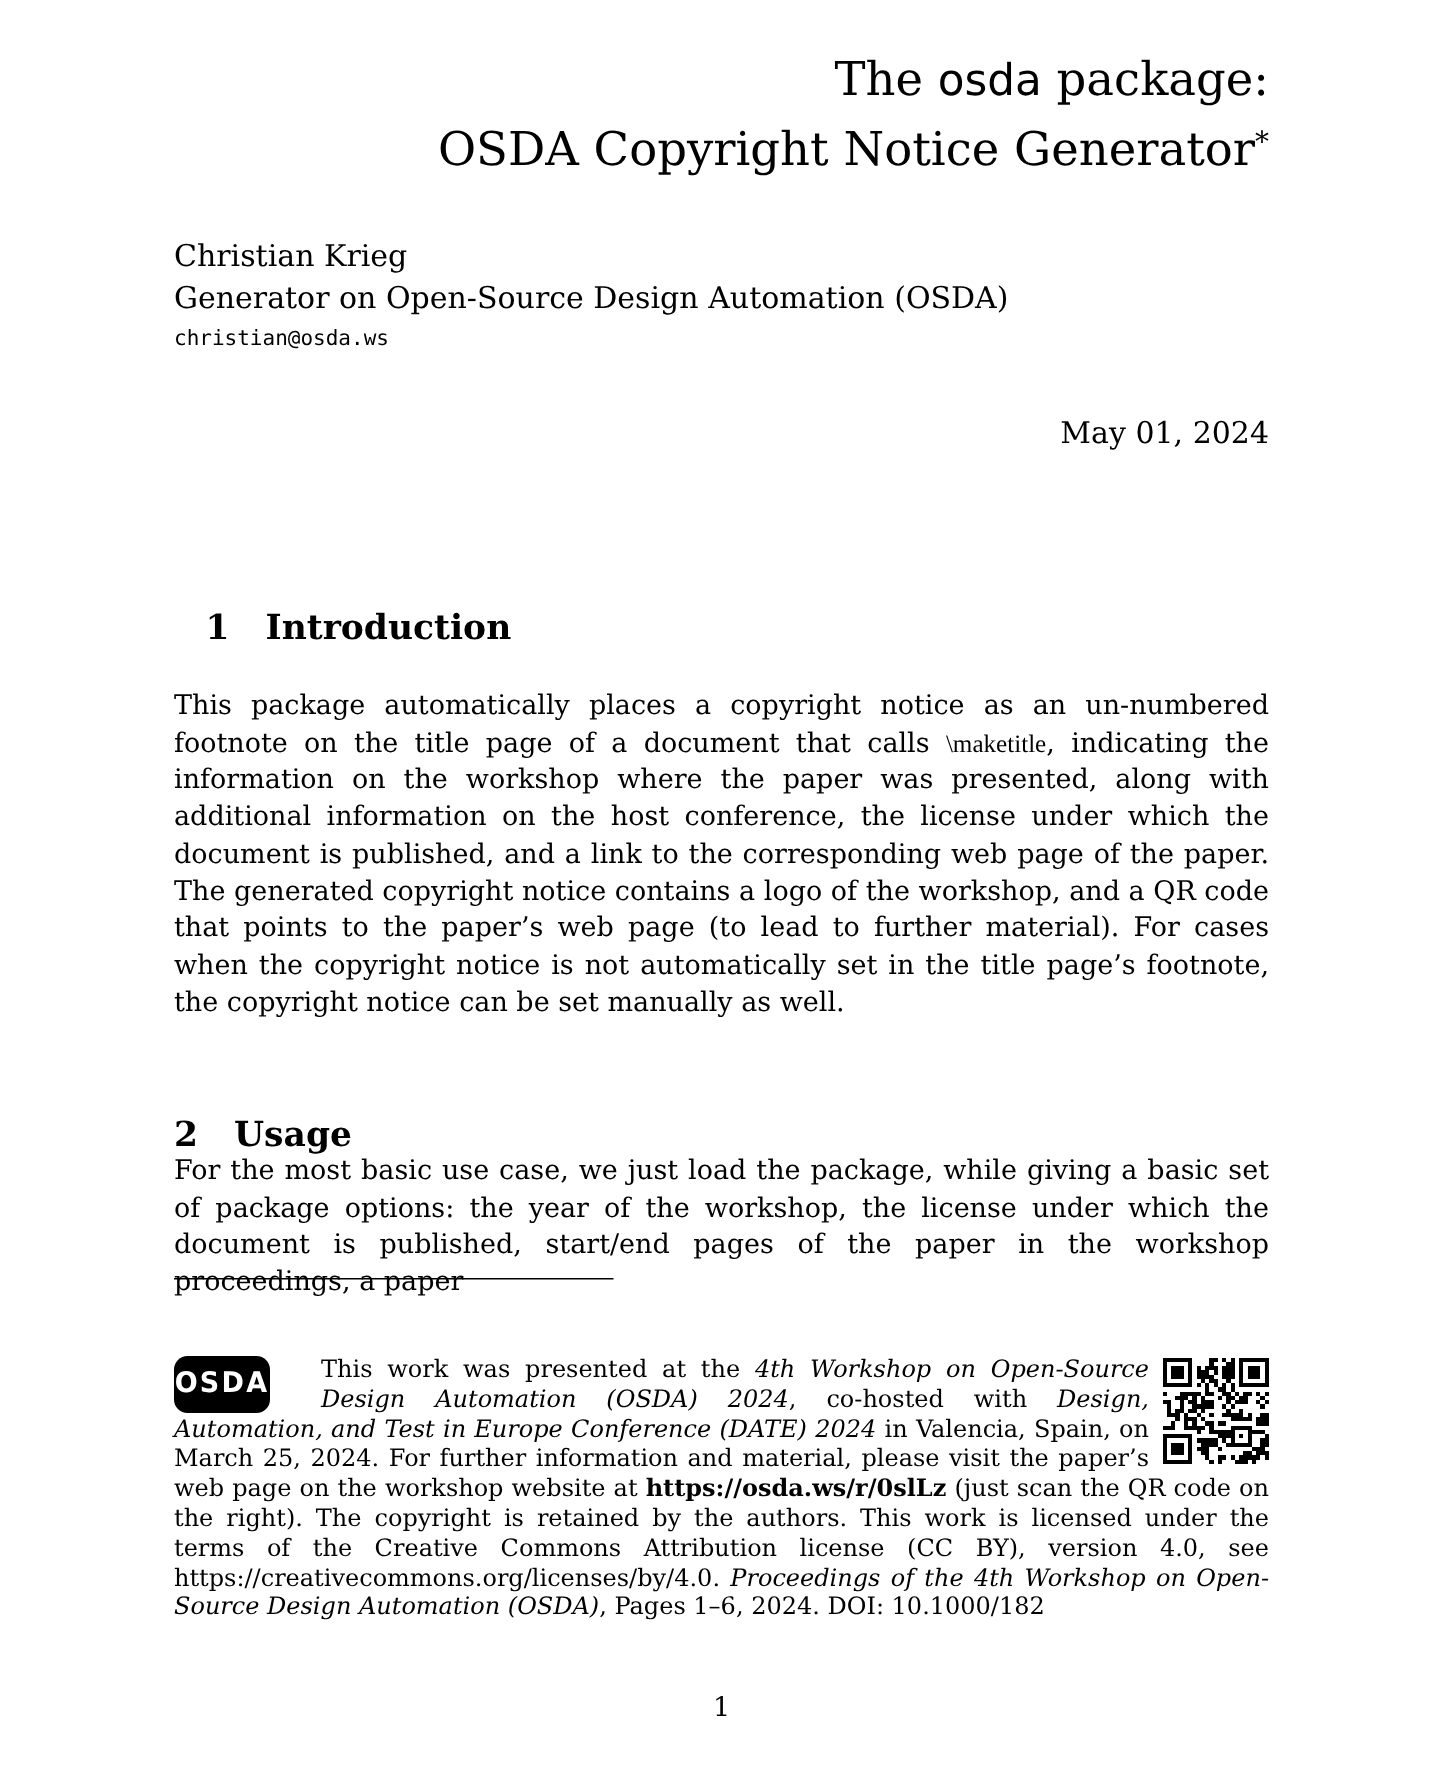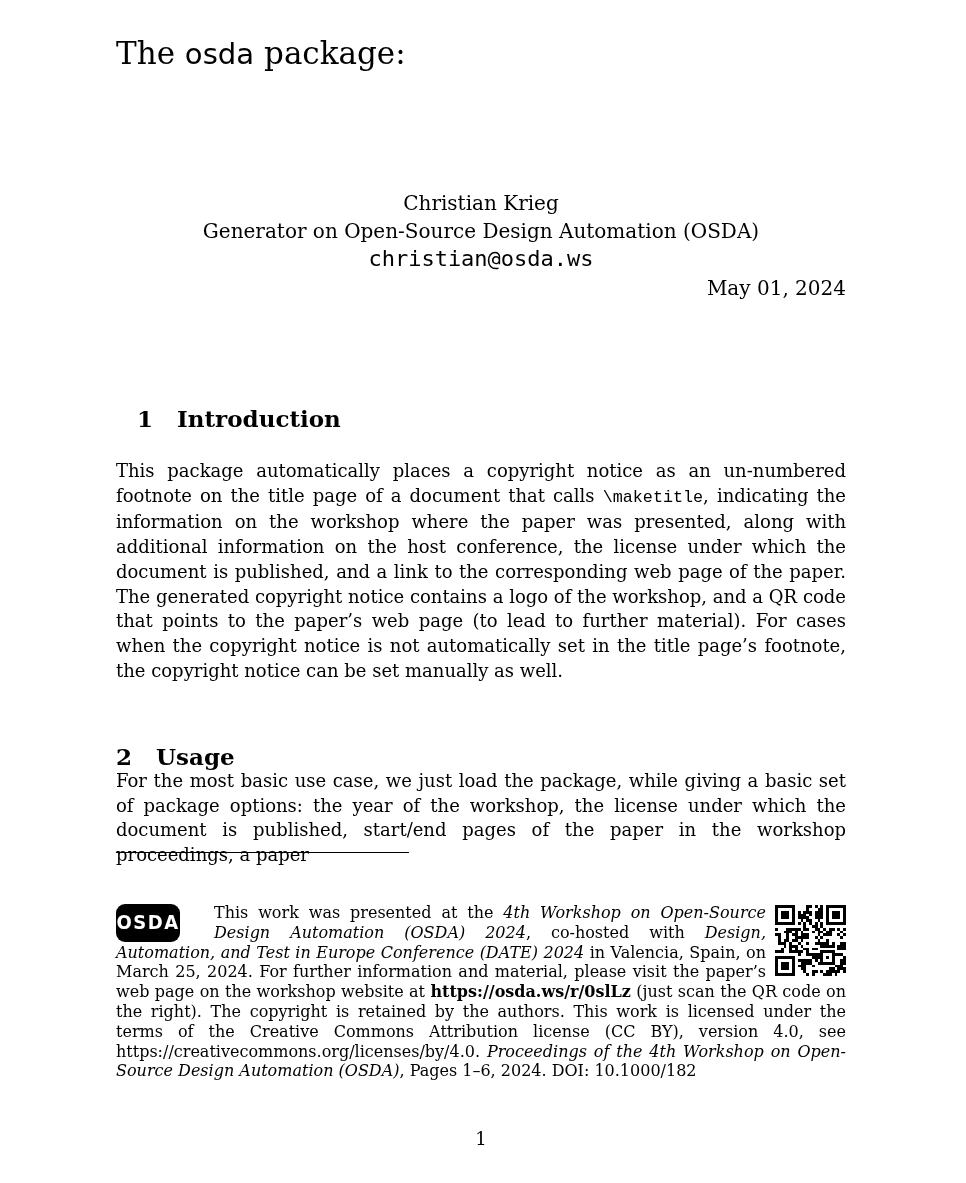--- a/index.html
+++ b/index.html
@@ -1,22 +1,22 @@
 <!DOCTYPE html>
 <html><head>
 <meta charset="utf-8">
 <style>
   html,body{margin:0;padding:0;background:#fff;}
   .page{position:relative;width:966px;height:1183px;background:#ffffff;color:#000;
         font-family:"DejaVu Serif", serif; overflow:hidden;}
   .col{position:absolute;left:116px;width:730px;}
 
-  .title-block{top:30px;text-align:left;font-size:31px;line-height:47px;}
-  .author-block{top:156px;text-align:center;font-size:20px;line-height:28px;margin-top:33px;}
-  .author-email{font-family:"DejaVu Sans Mono",monospace;font-size:22px;}
+  .title-block{top:30px;text-align:right;font-size:31px;line-height:47px;}
+  .author-block{top:156px;font-size:20px;line-height:28px;}
+  .author-email{font-family:"DejaVu Sans Mono",monospace;font-size:14px;}
   .date-line{top:276px;text-align:right;font-size:20px;}
 
   .sec-heading{font-size:23px;font-weight:bold;}
   .sec-heading .sec-num{display:inline-block;margin-right:24px;}
   .sec1{top:405px;margin-left:21px;}
   .sec2{top:743px;}
 
   .body-par{font-size:18px;line-height:24.7px;text-align:justify;}
   .par1{top:459px;}
   .par2{top:769px;}
@@ -27,33 +27,34 @@
 
   .notice{top:903px;font-size:16px;line-height:19.8px;text-align:justify;}
   .osda-logo{float:left;width:64px;height:38px;margin:1px 34px 0 0;background:#000;
              border-radius:9px;display:flex;align-items:center;justify-content:center;}
   .osda-logo span{color:#fff;font-family:"DejaVu Sans",sans-serif;font-weight:bold;
                   font-size:18px;letter-spacing:1.5px;transform:scaleY(1.05);}
   .qr{float:right;width:71px;height:71px;margin:2px 0 5px 9px;}
 
   .page-number{top:1128px;text-align:center;font-size:18px;}
 
-  .seg-mono{font-family:Liberation Mono, monospace;font-size:93%;}
+  .seg-mono{font-family:Liberation Serif, serif;font-size:93%;}
   .seg-sans{font-family:"DejaVu Sans",sans-serif;font-size:94%;}
   .seg-italic{font-style:italic;}
   .seg-bold{font-weight:bold;}
   .seg-sup{vertical-align:0.5em;font-size:60%;line-height:0;}
 </style>
 </head>
 <body>
 
 <div class="page">
 
   <div class="col title-block">
     <div><span>The </span><span class="seg-sans">osda</span><span> package:</span></div>
+    <div><span>OSDA Copyright Notice Generator</span><span class="seg-sup">*</span></div>
   </div>
 
   <div class="col author-block">
     <div>Christian Krieg</div>
     <div>Generator on Open-Source Design Automation (OSDA)</div>
     <div class="author-email">christian@osda.ws</div>
   </div>
 
   <div class="col date-line">May 01, 2024</div>
 

